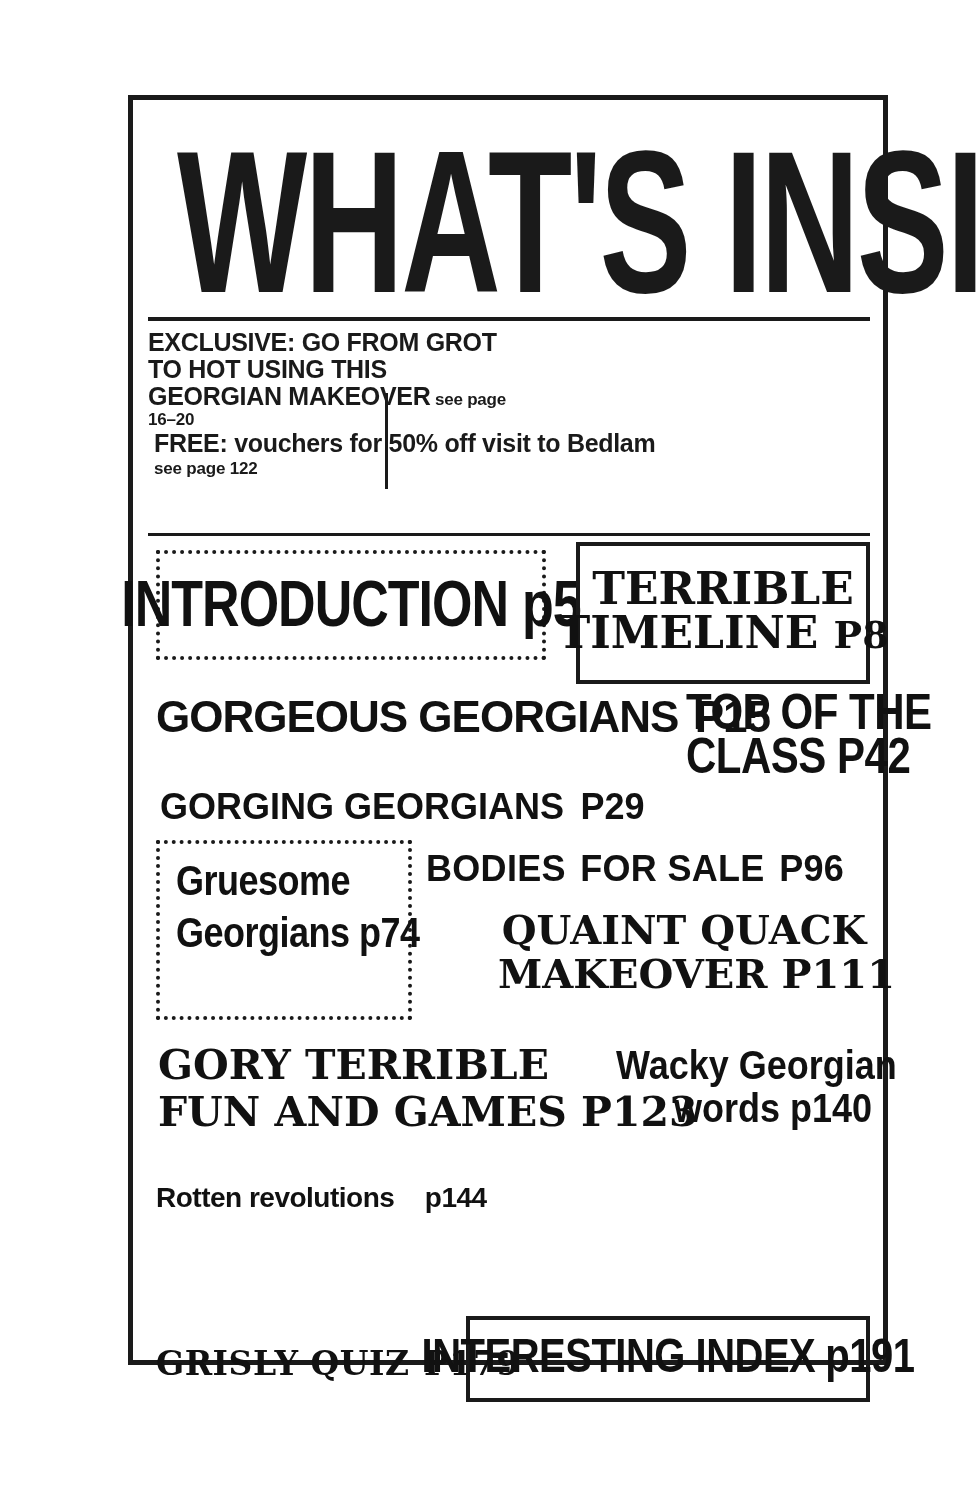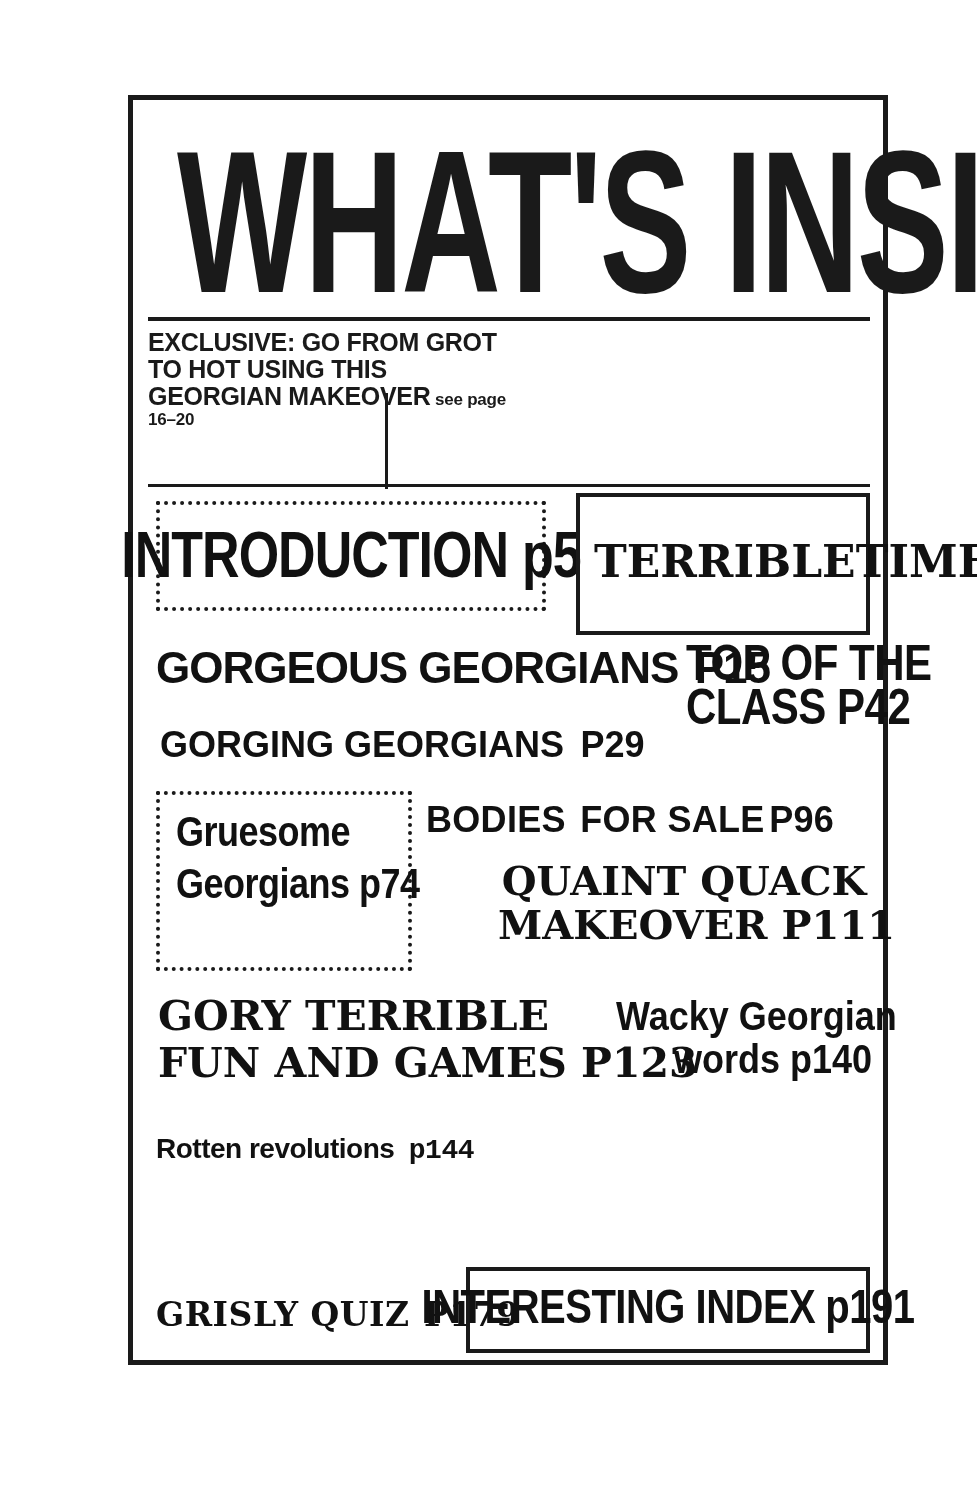--- a/index.html
+++ b/index.html
@@ -256,69 +256,73 @@
 
     <div class="title">WHAT'S INSIDE?</div>
 
     <div class="rule"></div>
 
     <div class="teasers">
       <div class="teaser-left">
         <span class="teaser-head">EXCLUSIVE: GO FROM GROT TO HOT USING THIS GEORGIAN MAKEOVER</span>
         <span class="teaser-sub">see page 16–20</span>
       </div>
+      <div class="teaser-right">
+        <span class="teaser-head">FREE: vouchers for 50% off visit to Bedlam</span>
+        <span class="teaser-sub">see page 122</span>
+      </div>
     </div>
 
     <div class="rule thin"></div>
 
     <div class="contents" style="height:880px;">
 
       <div class="abs dotted-box" style="left:8px; top:8px; width:390px; height:110px; display:flex; align-items:center; justify-content:center;">
         <span class="entry e-intro">INTRODUCTION</span>
         <span class="entry e-intro pg" style="margin-left:14px;">p5</span>
       </div>
 
-      <div class="abs solid-box" style="left:428px; top:0px; width:294px; height:142px; display:flex; align-items:center; ">
+      <div class="abs solid-box" style="left:428px; top:0px; width:294px; height:142px; display:flex; flex-direction:column; align-items:center; justify-content:center;">
         <span class="entry e-timeline">TERRIBLE</span>
         <span class="entry e-timeline">
           <span>TIMELINE</span>
           <span class="pg">P8</span>
         </span>
       </div>
 
       <div class="abs" style="left:8px; top:150px;">
         <span class="entry e-gorgeous">GORGEOUS GEORGIANS</span>
         <span class="entry e-gorgeous pg" style="margin-left:12px;">P15</span>
       </div>
 
       <div class="abs" style="left:538px; top:148px; width:186px;">
         <div class="entry e-topclass">TOP OF THE</div>
         <div class="entry e-topclass">
           <span>CLASS</span>
           <span class="pg">P42</span>
         </div>
       </div>
 
-      <div class="abs" style="left:12px; top:231px;">
+      <div class="abs" style="left:12px; top:244px;">
         <span class="entry e-gorging">GORGING GEORGIANS</span>
         <span class="entry e-gorging pg" style="margin-left:12px;">P29</span>
       </div>
 
       <div class="abs dotted-box" style="left:8px; top:298px; width:256px; height:180px;">
         <div class="entry e-gruesome">Gruesome</div>
         <div class="entry e-gruesome">
           <span>Georgians</span>
           <span class="pg">p74</span>
         </div>
       </div>
 
       <div class="abs" style="left:278px; top:306px;">
         <span class="entry e-bodies big">BODIES</span>
         <span class="entry e-bodies" style="margin-left:10px;">FOR SALE</span>
-        <span class="entry e-bodies pg" style="">P96</span>
+        <span class="entry e-bodies pg" style="margin-left:10px;">P96</span>
       </div>
 
       <div class="abs" style="left:350px; top:366px; width:372px;">
         <div class="entry e-quack">QUAINT QUACK</div>
         <div class="entry e-quack">
           <span>MAKEOVER</span>
           <span class="pg">P111</span>
         </div>
       </div>
 
@@ -333,21 +337,21 @@
       <div class="abs" style="left:468px; top:498px; width:256px;">
         <div class="entry e-wacky">Wacky Georgian</div>
         <div class="entry e-wacky">
           <span>words</span>
           <span class="pg">p140</span>
         </div>
       </div>
 
       <div class="abs" style="left:8px; top:640px;">
         <span class="entry e-rotten">Rotten revolutions</span>
-        <span class="entry e-rotten pg" style="margin-left:10px;font-family:Liberation Mono, monospace;">p144</span>
+        <span class="entry e-rotten pg" style="margin-left:26px;">p144</span>
       </div>
 
 
 
       <div class="abs" style="left:8px; top:802px;">
         <span class="entry e-grisly">GRISLY QUIZ</span>
         <span class="entry e-grisly pg" style="margin-left:10px;">P179</span>
       </div>
 
       <div class="abs solid-box" style="left:318px; top:774px; width:404px; height:86px; display:flex; align-items:center; justify-content:center;">

